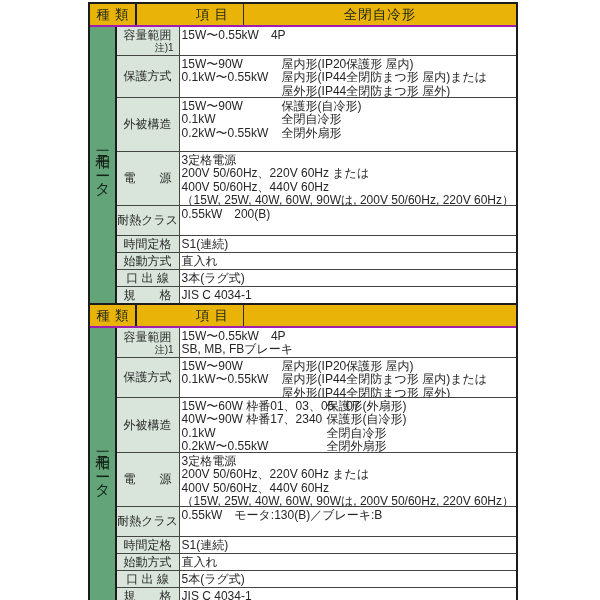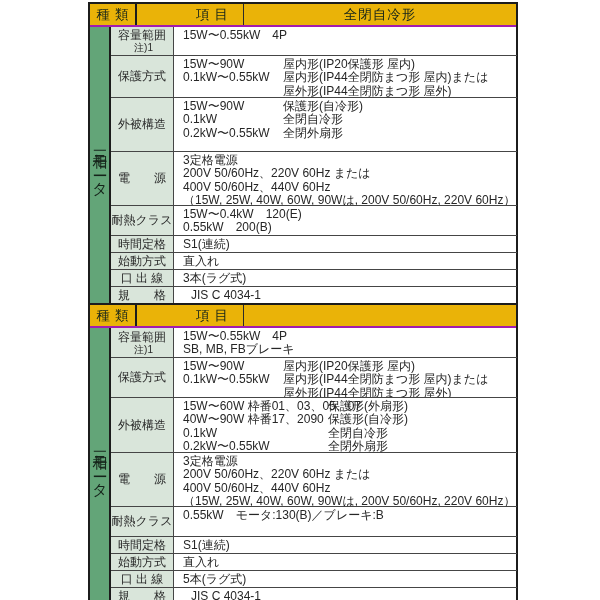--- a/index.html
+++ b/index.html
@@ -11,24 +11,24 @@
   .thead{display:flex;height:21px;background:#eab308;border-bottom:2px solid #a21caf;}
   .thead .cell{display:flex;align-items:center;justify-content:center;font-size:13.5px;color:#15241a;box-sizing:border-box;}
   .kind-h{width:47px;border-right:2px solid #1c1c1c;letter-spacing:5px;text-indent:5px;}
   .item-h{width:63px;border-right:1px solid #2a2a2a;letter-spacing:5px;text-indent:5px;margin-left:44px;}
   .spec-h{flex:1;letter-spacing:1px;}
   .tbody{display:flex;}
   .kind-col{width:47px;background:#63a578;border-right:2px solid #1c1c1c;display:flex;align-items:center;justify-content:center;box-sizing:border-box;}
   .kind-label{writing-mode:vertical-rl;text-orientation:mixed;font-size:15px;letter-spacing:4px;color:#15241a;}
   .rows{flex:1;display:flex;flex-direction:column;}
   .row{display:flex;border-bottom:1px solid #454545;box-sizing:border-box;}
-  .rows .row:last-child{border-bottom:none;gap:8px;}
+  .rows .row:last-child{border-bottom:none;}
   .label-cell{width:63px;background:#d9e5da;border-right:1px solid #454545;box-sizing:border-box;display:flex;flex-direction:column;justify-content:center;align-items:center;font-size:12px;color:#2a2a2a;line-height:13px;}
-  .label-cell .note{align-self:flex-end;font-size:10px;padding-right:20px;line-height:11px;}
-  .content-cell{flex:1;padding:2px 2px 0 9px;font-size:12px;line-height:13.3px;box-sizing:border-box;overflow:hidden;}
+  .label-cell .note{align-self:flex-end;font-size:10px;padding-right:5px;line-height:11px;}
+  .content-cell{flex:1;padding:2px 2px 0 2px;font-size:12px;line-height:13.3px;box-sizing:border-box;overflow:hidden;}
   .line{display:flex;white-space:pre;}
   .lcol{display:inline-block;width:100px;flex:0 0 100px;}
   .lcol.wide{width:145px;flex:0 0 145px;}
 </style>
 </head>
 <body>
 
 <div class="page">
 
   <div class="spec-table" id="t1">
@@ -80,21 +80,20 @@
               <div class="line">200V 50/60Hz、220V 60Hz または</div>
               <div class="line">400V 50/60Hz、440V 60Hz</div>
               <div class="line">（15W, 25W, 40W, 60W, 90Wは, 200V 50/60Hz, 220V 60Hz）</div>
             </div>
           </div>
           <div class="row" style="height: 30px;">
             <div class="label-cell">
               <div>耐熱クラス</div>
             </div>
             <div class="content-cell">
-              <div class="line">15W〜0.4kW　120(E)</div>
               <div class="line">0.55kW　200(B)</div>
             </div>
           </div>
           <div class="row" style="height: 17px;">
             <div class="label-cell">
               <div>時間定格</div>
             </div>
             <div class="content-cell">
               <div class="line">S1(連続)</div>
             </div>
@@ -156,21 +155,21 @@
               <div class="line"><span class="lcol">0.1kW〜0.55kW</span><span>屋内形(IP44全閉防まつ形 屋内)または</span></div>
               <div class="line"><span class="lcol"></span><span>屋外形(IP44全閉防まつ形 屋外)</span></div>
             </div>
           </div>
           <div class="row" style="height: 55px;">
             <div class="label-cell">
               <div>外被構造</div>
             </div>
             <div class="content-cell">
               <div class="line"><span class="lcol wide">15W〜60W 枠番01、03、05、07</span><span>保護形(外扇形)</span></div>
-              <div class="line"><span class="lcol wide">40W〜90W 枠番17、2090</span><span>保護形(自冷形)</span></div>
+              <div class="line"><span class="lcol wide">40W〜90W 枠番17、2340</span><span>保護形(自冷形)</span></div>
               <div class="line"><span class="lcol wide">0.1kW</span><span>全閉自冷形</span></div>
               <div class="line"><span class="lcol wide">0.2kW〜0.55kW</span><span>全閉外扇形</span></div>
             </div>
           </div>
           <div class="row" style="height: 54px;">
             <div class="label-cell">
               <div>電　　源</div>
             </div>
             <div class="content-cell">
               <div class="line">3定格電源</div>

